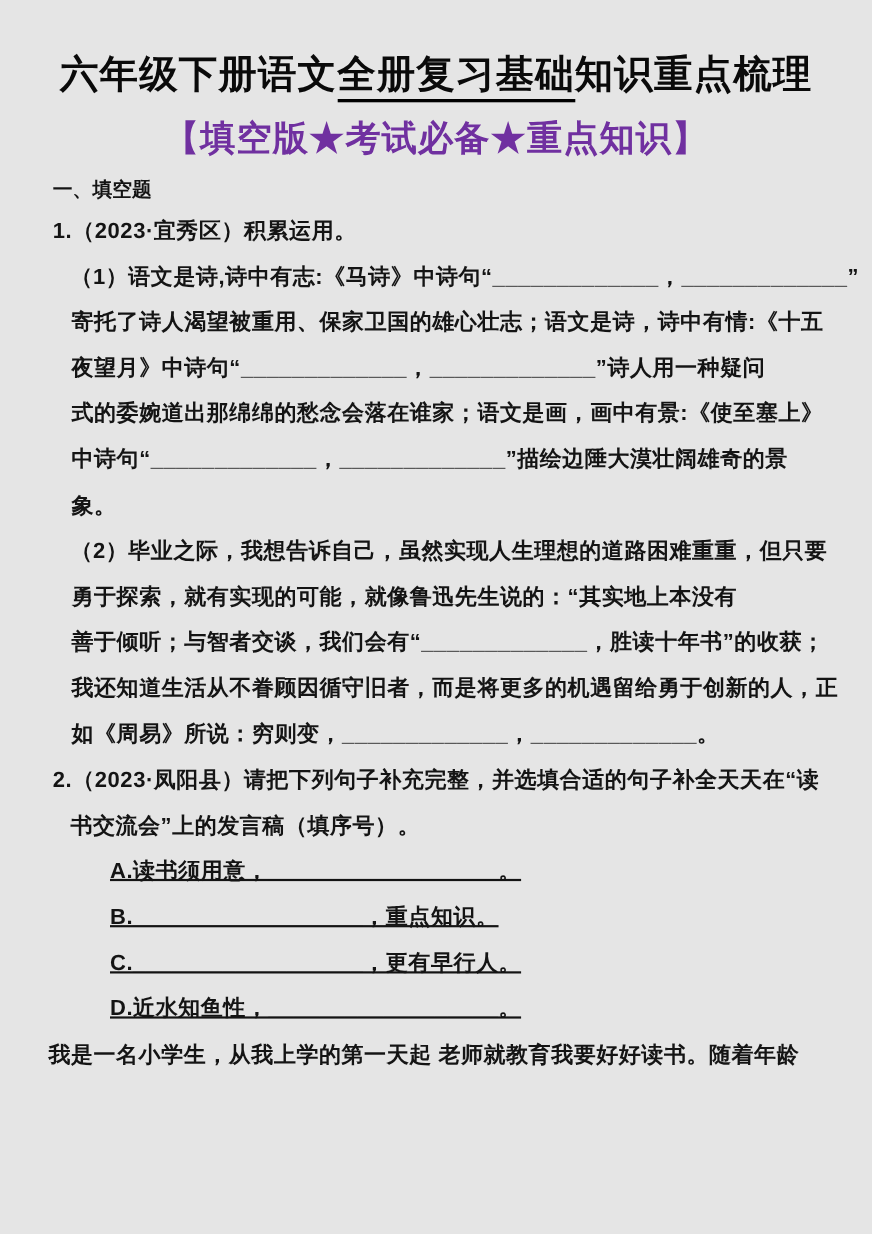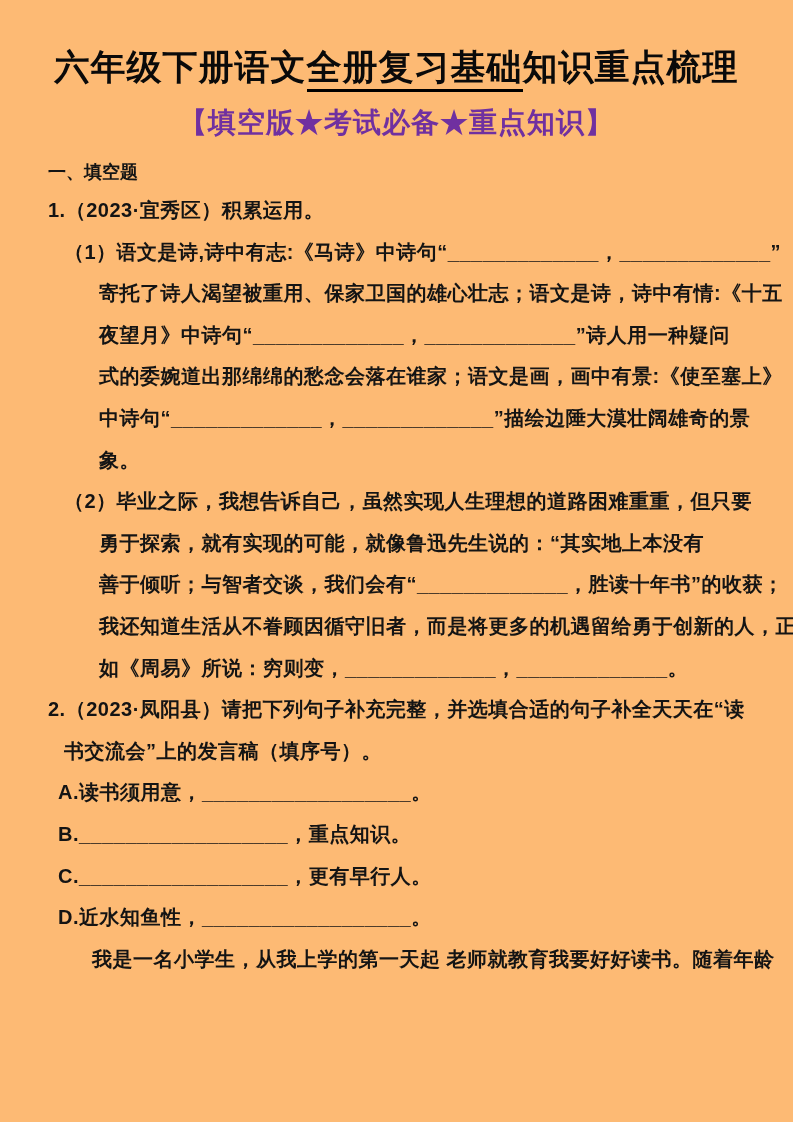--- a/index.html
+++ b/index.html
@@ -1,20 +1,20 @@
 <!DOCTYPE html>
 <html><head>
 <meta charset="utf-8">
 <style>
   html, body { margin: 0; padding: 0; background: #ffffff; }
   .page {
     position: relative;
     width: 793px;
     height: 1122px;
-    background: #fdba74;
+    background: #e5e5e5;
     font-family: "Liberation Sans", sans-serif;
     font-weight: 700;
     color: #141414;
     overflow: hidden;
   }
   .title {
     position: absolute;
     top: 44px;
     left: 0;
     width: 100%;
@@ -28,21 +28,21 @@
   .title .u {
     border-bottom: 3px solid #000000;
     padding-bottom: 3px;
   }
   .subtitle {
     position: absolute;
     top: 104px;
     left: 0;
     width: 100%;
     text-align: center;
-    font-size: 28px;
+    font-size: 32px;
     letter-spacing: 1px;
     color: #7030A0;
     white-space: nowrap;
   }
   .section-heading {
     position: absolute;
     top: 160px;
     left: 48px;
     font-size: 18px;
   }
@@ -55,23 +55,23 @@
   .line {
     height: 41.6px;
     line-height: 41.6px;
     font-size: 20px;
     white-space: nowrap;
     letter-spacing: 0.5px;
   }
   
   .in-a { padding-left: 48px; }  
   .in-b { padding-left: 64px; }  
-  .in-c { padding-left: 99px; }  
-  .in-d { padding-left: 58px; }  
-  .in-e { padding-left: 92px; }  
+  .in-c { padding-left: 65px; }  
+  .in-d { padding-left: 100px; text-decoration: underline; }  
+  .in-e { padding-left: 44px; }  
 </style>
 </head>
 <body>
 
 <div class="page">
 
   <h1 class="title"><span>六年级下册语文</span><span class="u">全册复习基础</span><span>知识重点梳理</span></h1>
 
   <div class="subtitle">【填空版★考试必备★重点知识】</div>
 

